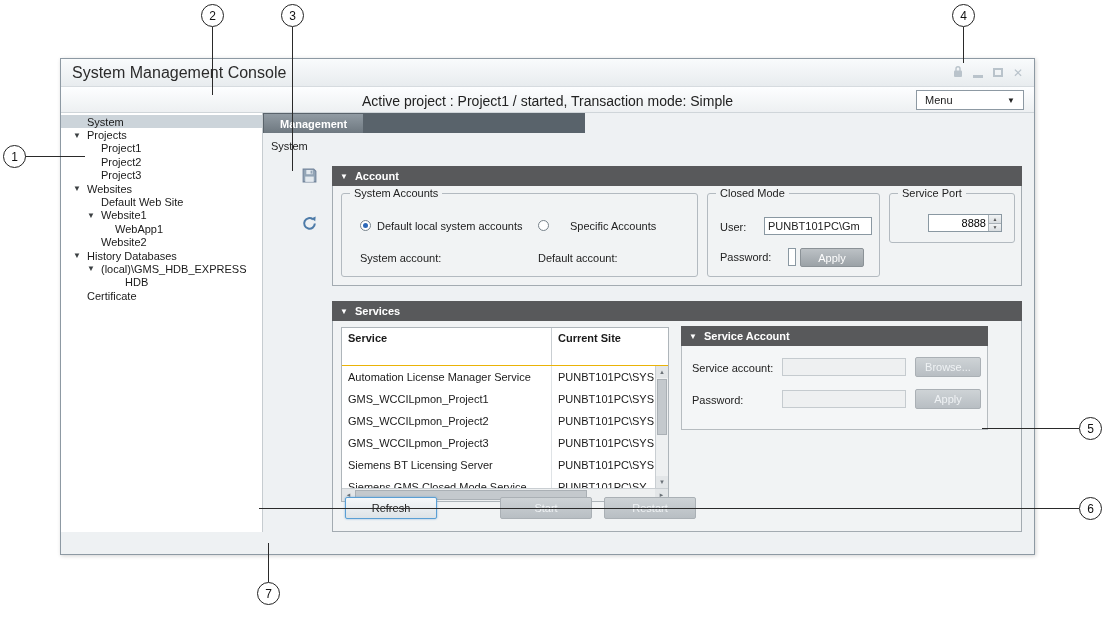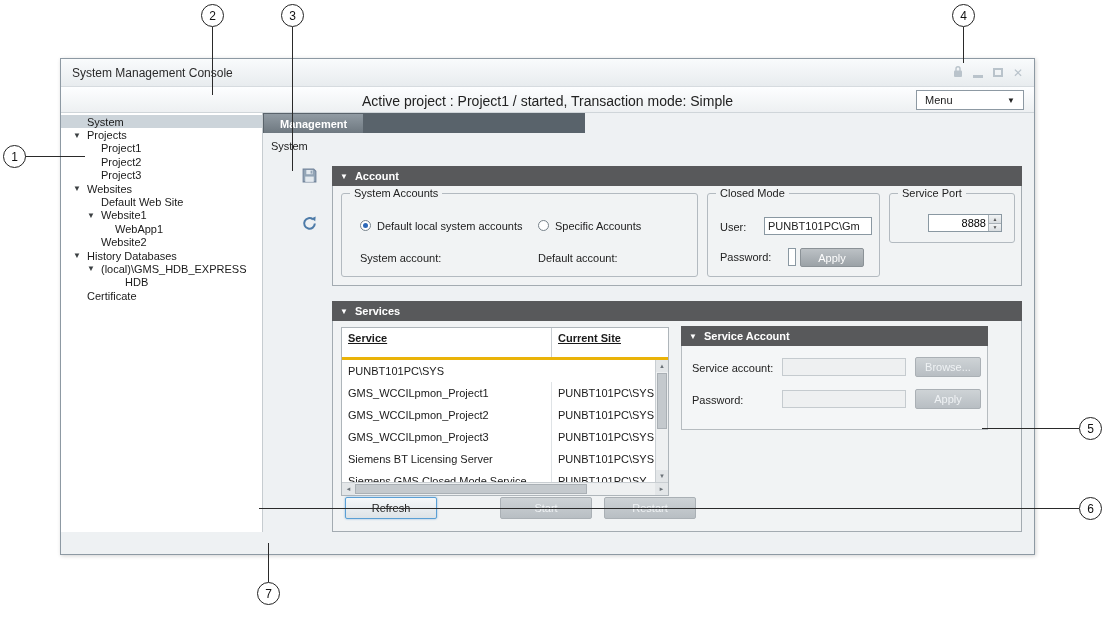--- a/index.html
+++ b/index.html
@@ -14,21 +14,21 @@
   .co-line { position:absolute; background:#2a2a2a; z-index:55; }
   .co-line.v { width:1px; }
   .co-line.h { height:1px; }
 
   
   #smc-window { position:absolute; left:60px; top:58px; width:975px; height:497px;
                 background:#eef1f3; border:1px solid #8d99a3; box-shadow:1px 1px 4px rgba(0,0,0,.18); }
 
   .titlebar { height:28px; background:linear-gradient(#f9fbfc,#e8ecef); border-bottom:1px solid #d6dbdf;
               display:flex; align-items:center; padding:0 11px; }
-  .title { font-size:12px; color:#2b2b2b; }
+  .title { font-size:16px; color:#2b2b2b; }
   .win-controls { margin-left:auto; display:flex; align-items:center; gap:10px; }
   .wc { display:inline-block; color:#b9c3cb; }
   .wc.min { width:10px; height:3px; background:#b9c3cb; margin-top:8px; }
   .wc.max { width:10px; height:9px; border:2px solid #b9c3cb; }
   .wc.close { font-size:12px; line-height:12px; }
   .wc.close::before { content:"✕"; }
 
   .hdr { position:relative; height:26px; background:linear-gradient(#fdfeff,#edf0f2); border-bottom:1px solid #cfd5d9; }
   .hdr-text { position:absolute; left:0; right:0; top:6px; text-align:center; font-size:14px; color:#222; }
   .menu-btn { position:absolute; right:10px; top:3px; width:108px; height:20px; background:#fff;
@@ -89,21 +89,21 @@
   .spin input { width:59px; border:none; outline:none; text-align:right; padding-right:2px;
                 font-family:"Liberation Sans",sans-serif; font-size:11px; }
   .spin .col { width:13px; border-left:1px solid #a9b1b7; display:flex; flex-direction:column; }
   .spin .sbtn { flex:1; display:flex; align-items:center; justify-content:center;
                 background:linear-gradient(#f2f4f5,#d9dde0); font-size:5px; color:#555; }
   .spin .sbtn + .sbtn { border-top:1px solid #a9b1b7; }
   .sbtn.up::before { content:"▲"; } .sbtn.dn::before { content:"▼"; }
 
   
   .svc-table { position:absolute; background:#fff; border:1px solid #aeb5ba; }
-  .t-hd { display:flex; height:32px; border-bottom:3px solid #eab308; font-weight:bold;text-decoration:underline; }
+  .t-hd { display:flex; height:38px; border-bottom:1px solid #eab308; font-weight:bold; }
   .t-hd .c1 { width:210px; padding:4px 0 0 6px; border-right:1px solid #c9ced2; }
   .t-hd .c2 { flex:1; padding:4px 0 0 6px; }
   .t-rows { position:relative; height:122px; overflow:hidden; }
   .t-row { display:flex; height:22px; }
   .t-row .c1 { width:210px; padding:5px 0 0 6px; border-right:1px solid #dfe3e6; white-space:nowrap; overflow:hidden; }
   .t-row .c2 { flex:1; padding:5px 0 0 6px; white-space:nowrap; overflow:hidden; }
   .vscroll { position:absolute; right:0; top:0; bottom:0; width:13px; background:#eef0f1; border-left:1px solid #c9ced2; }
   .vscroll .a { position:absolute; left:0; right:0; height:12px; display:flex; align-items:center; justify-content:center;
                 font-size:6px; color:#6b7278; background:#e3e6e8; }
   .vscroll .a.up { top:0; } .vscroll .a.dn { bottom:0; }
@@ -268,21 +268,21 @@
             <span class="tri"></span>
             <span>Account</span>
           </div>
           <div class="group-bd">
 
             <div class="fieldset" style="left:8px;top:7px;width:357px;height:84px">
               <span class="legend">System Accounts</span>
               <span class="radio sel" style="left:18px;top:26px"></span>
               <span class="flabel" style="left:35px;top:26px">Default local system accounts</span>
               <span class="radio" style="left:196px;top:26px"></span>
-              <span class="flabel" style="left:213px;top:26px">Specific Accounts</span>
+              <span class="flabel" style="left:228px;top:26px">Specific Accounts</span>
               <span class="flabel" style="left:18px;top:58px">System account:</span>
               <span class="flabel" style="left:196px;top:58px">Default account:</span>
             </div>
 
             <div class="fieldset" style="left:374px;top:7px;width:173px;height:84px">
               <span class="legend">Closed Mode</span>
               <span class="flabel" style="left:12px;top:27px">User:</span>
               <input class="tb" style="left: 56px; top: 23px; width: 108px;" value="PUNBT101PC\Gm">
               <span class="flabel" style="left:12px;top:57px">Password:</span>
               <span class="mini-tb" style="left:80px;top:54px"></span>
@@ -312,20 +312,21 @@
           </div>
           <div class="group-bd">
 
             <div class="svc-table" style="left:8px;top:6px;width:328px">
               <div class="t-hd">
                 <div class="c1">Service</div>
                 <div class="c2">Current Site</div>
               </div>
               <div class="t-rows">
                 <div class="t-row">
+                  <div class="c1">Automation License Manager Service</div>
                   <div class="c2">PUNBT101PC\SYS</div>
                 </div>
                 <div class="t-row">
                   <div class="c1">GMS_WCCILpmon_Project1</div>
                   <div class="c2">PUNBT101PC\SYS</div>
                 </div>
                 <div class="t-row">
                   <div class="c1">GMS_WCCILpmon_Project2</div>
                   <div class="c2">PUNBT101PC\SYS</div>
                 </div>

